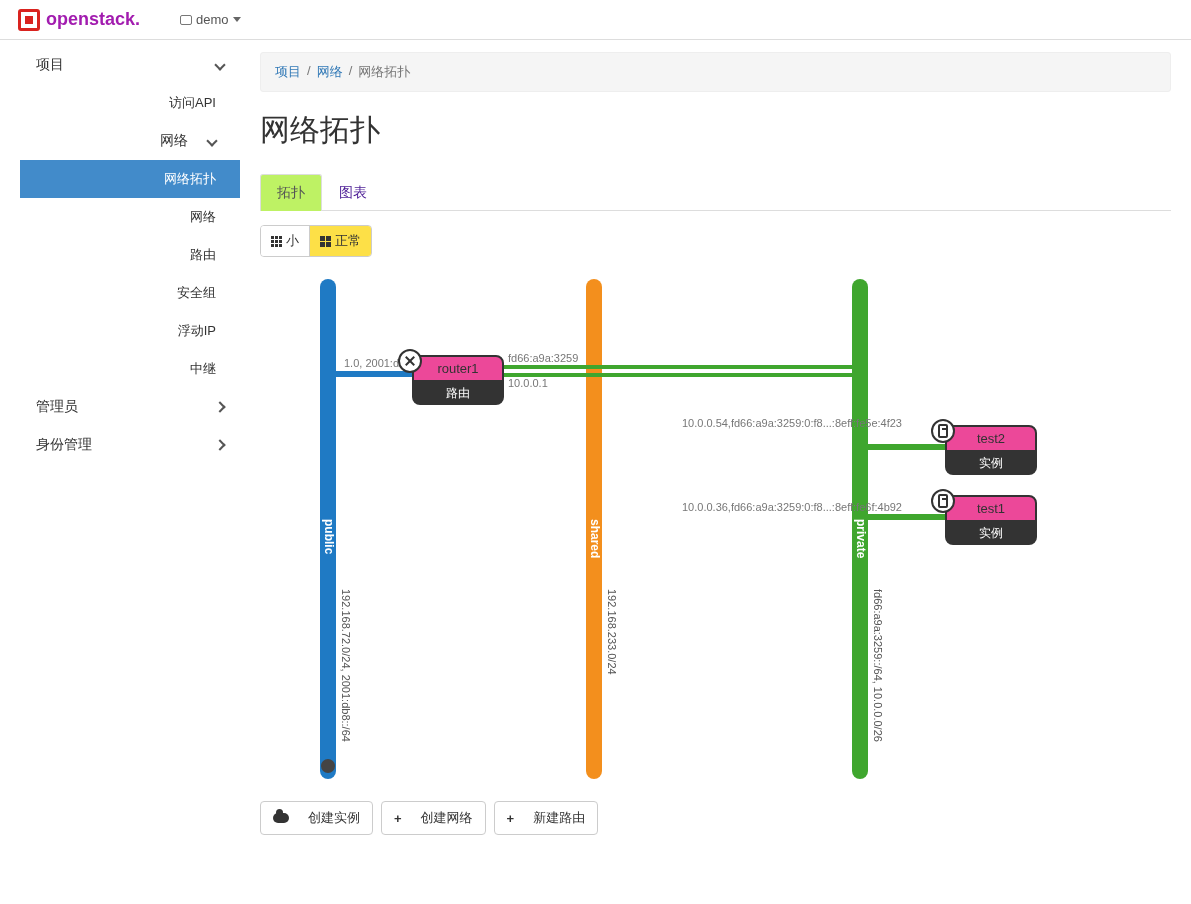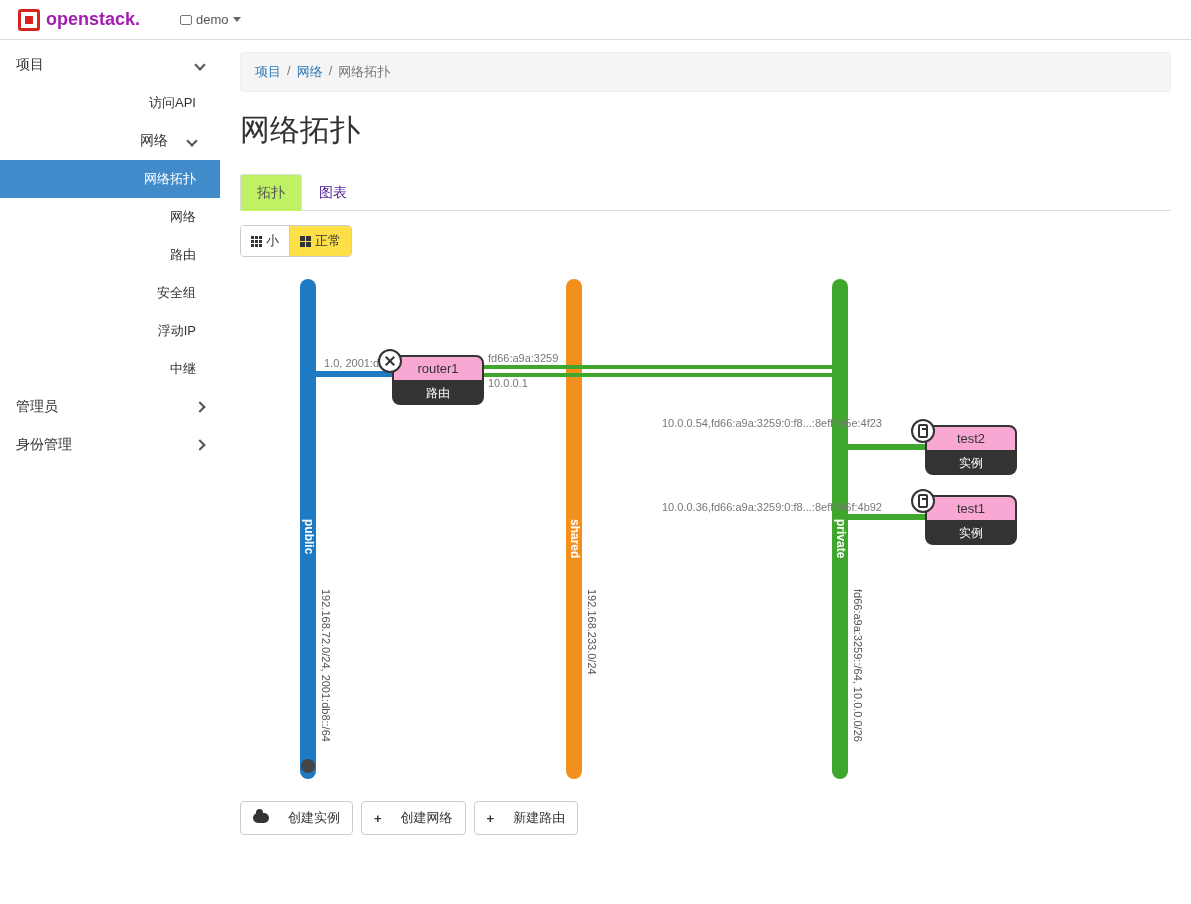--- a/index.html
+++ b/index.html
@@ -3,21 +3,21 @@
 <meta charset="utf-8">
 <style>
   * { box-sizing: border-box; margin:0; padding:0; }
   body { font-family: "Helvetica Neue", Helvetica, Arial, sans-serif; font-size:14px; color:#333; background:#fff; width:1191px; }
   .topbar { height:40px; border-bottom:1px solid #ddd; display:flex; align-items:center; padding:0 10px; }
   .logo { display:flex; align-items:center; font-weight:bold; font-size:18px; color:#a21caf; gap:6px;margin-left:8px; }
   .logo-mark { width:22px; height:22px; border:3px solid #d9231f; position:relative; border-radius:3px; }
   .logo-mark::after { content:""; position:absolute; background:#d9231f; width:8px; height:8px; left:4px; top:4px; }
   .project-switch { margin-left:40px; font-size:13px; color:#555; cursor:pointer; display:flex; align-items:center; gap:4px; }
   .caret { width:0;height:0;border-left:4px solid transparent; border-right:4px solid transparent; border-top:5px solid #666; display:inline-block; }
-  .layout { display:flex; }
+  .layout { display:flex;margin-left:20px; }
   .sidebar { width:220px; padding-top:6px; }
   .nav-item { display:flex; justify-content:space-between; align-items:center; padding:10px 16px; font-size:14px; color:#333; cursor:pointer; }
   .nav-item.right { justify-content:flex-end; padding-right:24px; }
   .nav-sub { padding:10px 24px 10px 0; text-align:right; font-size:13px; color:#333; cursor:pointer; }
   .nav-sub.active { background:#428bca; color:#fff; }
   .chev { width:8px; height:8px; border-right:2px solid #555; border-bottom:2px solid #555; transform:rotate(-45deg); }
   .chev.down { transform:rotate(45deg); }
   .main { flex:1; padding:12px 20px 30px 20px; }
   .breadcrumb-bar { background:#f5f5f5; border:1px solid #eee; border-radius:3px; padding:10px 14px; font-size:13px; color:#777; display:flex; gap:6px; }
   .breadcrumb-bar a { color:#337ab7; text-decoration:none; }
@@ -37,21 +37,21 @@
   .net-public { background:#1f7ac4; left:60px; }
   .net-shared { background:#f38f1d; left:326px; }
   .net-private { background:#3fa62e; left:592px; }
   .net-label { position:absolute; writing-mode:vertical-rl; color:#fff; font-size:12px; font-weight:bold; left:2px; top:240px; }
   .net-cidr { position:absolute; writing-mode:vertical-rl; font-size:11px; color:#555; left:18px; top:320px; white-space:nowrap; }
   .globe-icon { position:absolute; width:14px; height:14px; background:#444; border-radius:50%; bottom:6px; left:1px; }
   .link { position:absolute; height:6px; }
   .link.dbl { height:4px; border-top:4px solid; border-bottom:4px solid; background:transparent; box-sizing:content-box; }
   .ip-label { position:absolute; font-size:11px; color:#777; white-space:nowrap; }
   .node { position:absolute; width:92px; }
-  .node-head { background:#f9a8d4; border:2px solid #333; border-radius:8px 8px 0 0; text-align:center; padding:4px 2px; font-size:13px; position:relative; }
+  .node-head { background:#ec4899; border:2px solid #333; border-radius:8px 8px 0 0; text-align:center; padding:4px 2px; font-size:13px; position:relative; }
   .node-sub { background:#333; color:#fff; text-align:center; font-size:12px; padding:3px 0; border-radius:0 0 8px 8px; }
   .node-icon { position:absolute; width:24px; height:24px; background:#fff; border:2px solid #333; border-radius:50%; top:-8px; left:-16px; display:flex; align-items:center; justify-content:center; }
   .router-glyph::before, .router-glyph::after { content:""; position:absolute; background:#333; width:12px; height:2px; }
   .router-glyph::before { transform:rotate(45deg); }
   .router-glyph::after { transform:rotate(-45deg); }
   .inst-glyph { width:10px; height:14px; border:2px solid #333; border-radius:2px; position:relative; }
   .inst-glyph::after { content:""; position:absolute; width:6px; height:2px; background:#333; top:2px; left:2px; }
   .action-bar { display:flex; gap:8px; margin-top:12px; }
   .btn { border:1px solid #ccc; background:#fff; padding:7px 12px; font-size:13px; border-radius:4px; display:flex; align-items:center; gap:19px; cursor:pointer; color:#333; }
   .cloud-icon { width:16px; height:10px; background:#333; border-radius:6px; position:relative; }

